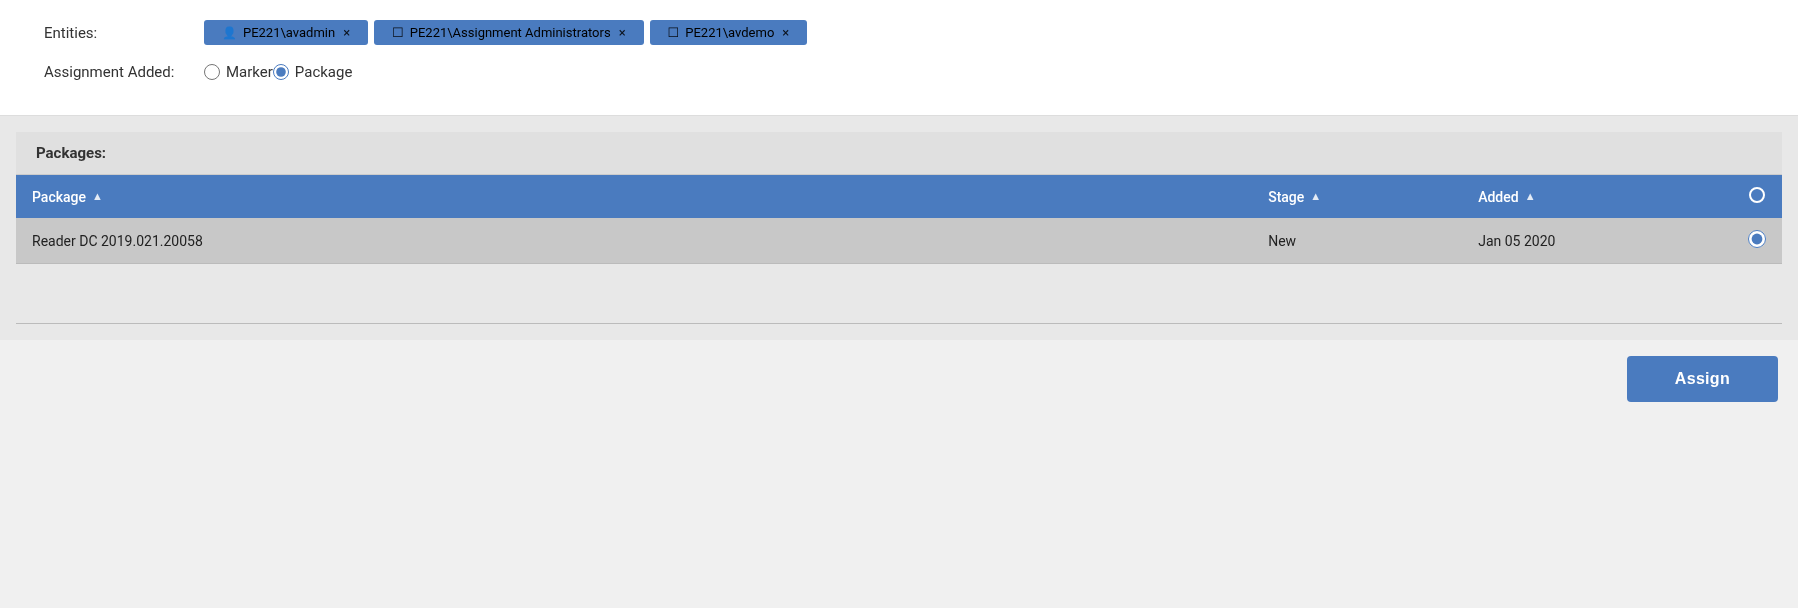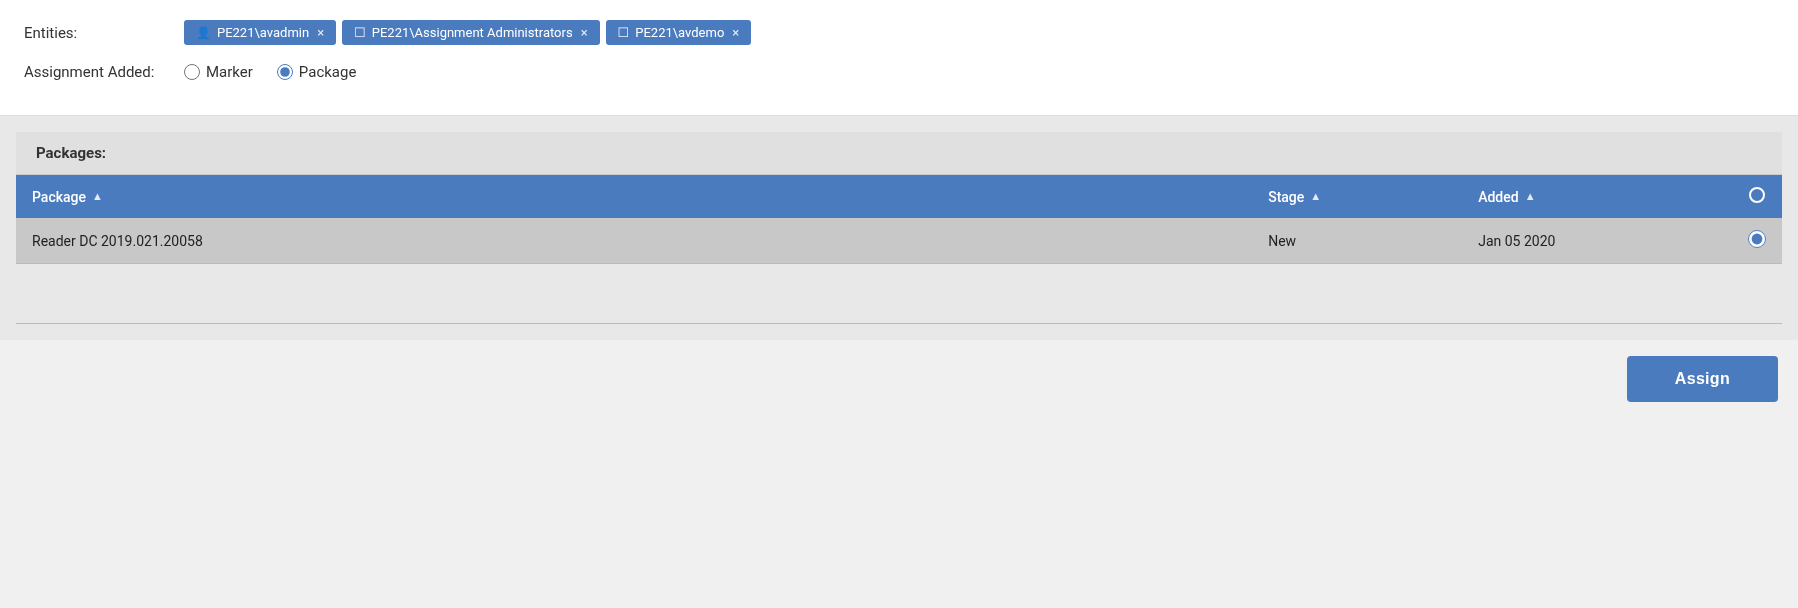--- a/index.html
+++ b/index.html
@@ -15,63 +15,64 @@
     .main-container {
       background: #fff;
       padding: 20px 24px 16px 24px;
       border-bottom: 1px solid #ddd;
     }
 
     .form-row {
       display: flex;
       align-items: center;
       margin-bottom: 18px;
+      margin-left: 20px;
     }
 
     .form-label {
       font-size: 15px;
       color: #333;
       min-width: 160px;
       flex-shrink: 0;
     }
 
     .entities-container {
       display: flex;
       flex-wrap: wrap;
       gap: 6px;
     }
 
     .entity-tag {
       display: inline-flex;
       align-items: center;
       background: #4a7bbf;
-      color: #ffffff;
+      color: #000000;
       border-radius: 3px;
-      padding: 5px 12px;
+      padding: 5px 18px;
       font-size: 13px;
       gap: 6px;
       text-align: right;
     }
 
     .entity-tag .tag-icon {
       font-size: 12px;
       opacity: 0.9;
     }
 
     .entity-tag .tag-close {
       cursor: pointer;
       font-size: 13px;
       opacity: 0.85;
       margin-left: 2px;
     }
 
     .assignment-type-container {
       display: flex;
       align-items: center;
-      gap: 24px;
+      gap: 0;
     }
 
     .radio-option {
       display: flex;
       align-items: center;
       gap: 6px;
       cursor: pointer;
       font-size: 15px;
     }
 

